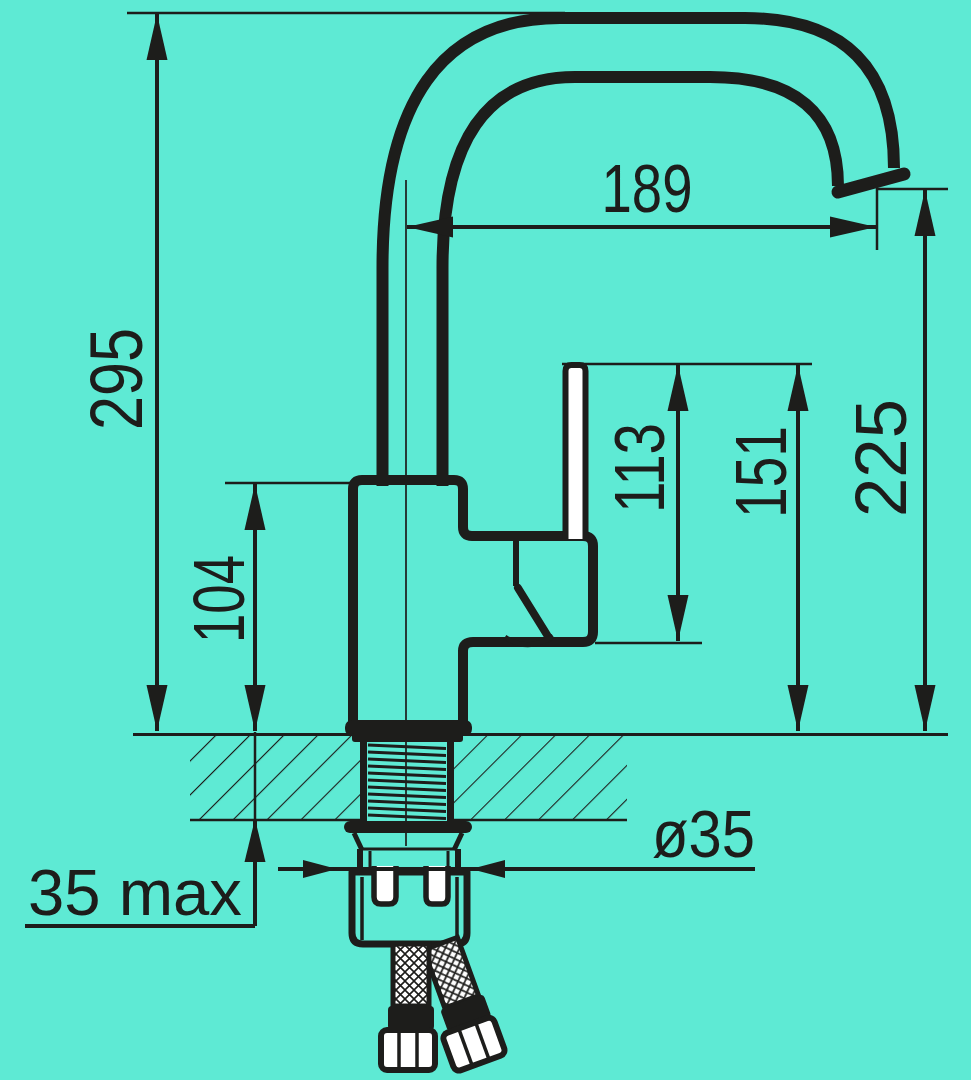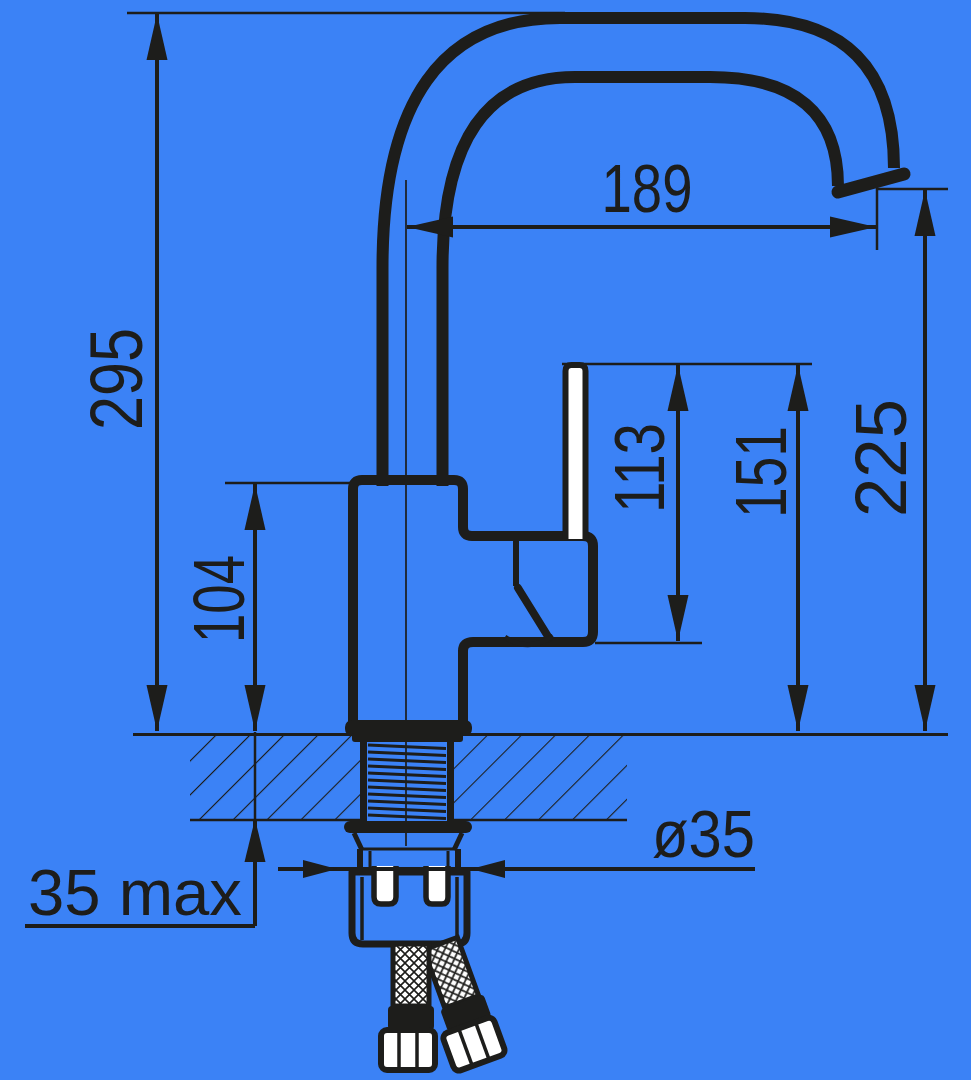--- a/index.html
+++ b/index.html
@@ -1,16 +1,16 @@
 <!DOCTYPE html>
 <html><head>
 <meta charset="utf-8">
 <style>
   html,body{margin:0;padding:0;background:#ffffff;}
-  .page{width:971px;height:1080px;background:#3b82f6;overflow:hidden;}
+  .page{width:971px;height:1080px;background:#5eead4;overflow:hidden;}
   svg{display:block;}
   .stroke-main{stroke:#1d1d1b;fill:none;stroke-linejoin:round;}
   .fill-ink{fill:#1d1d1b;stroke:none;}
   .white-fill{fill:#ffffff;stroke:#1d1d1b;stroke-linejoin:round;}
   .dim-line{stroke:#1d1d1b;stroke-width:4;fill:none;}
   .thin-line{stroke:#1d1d1b;stroke-width:2.5;fill:none;}
   .arrow{fill:#1d1d1b;stroke:none;}
   text{font-family:"Liberation Sans","DejaVu Sans",sans-serif;fill:#1d1d1b;font-weight:400;}
 </style>
 </head>

